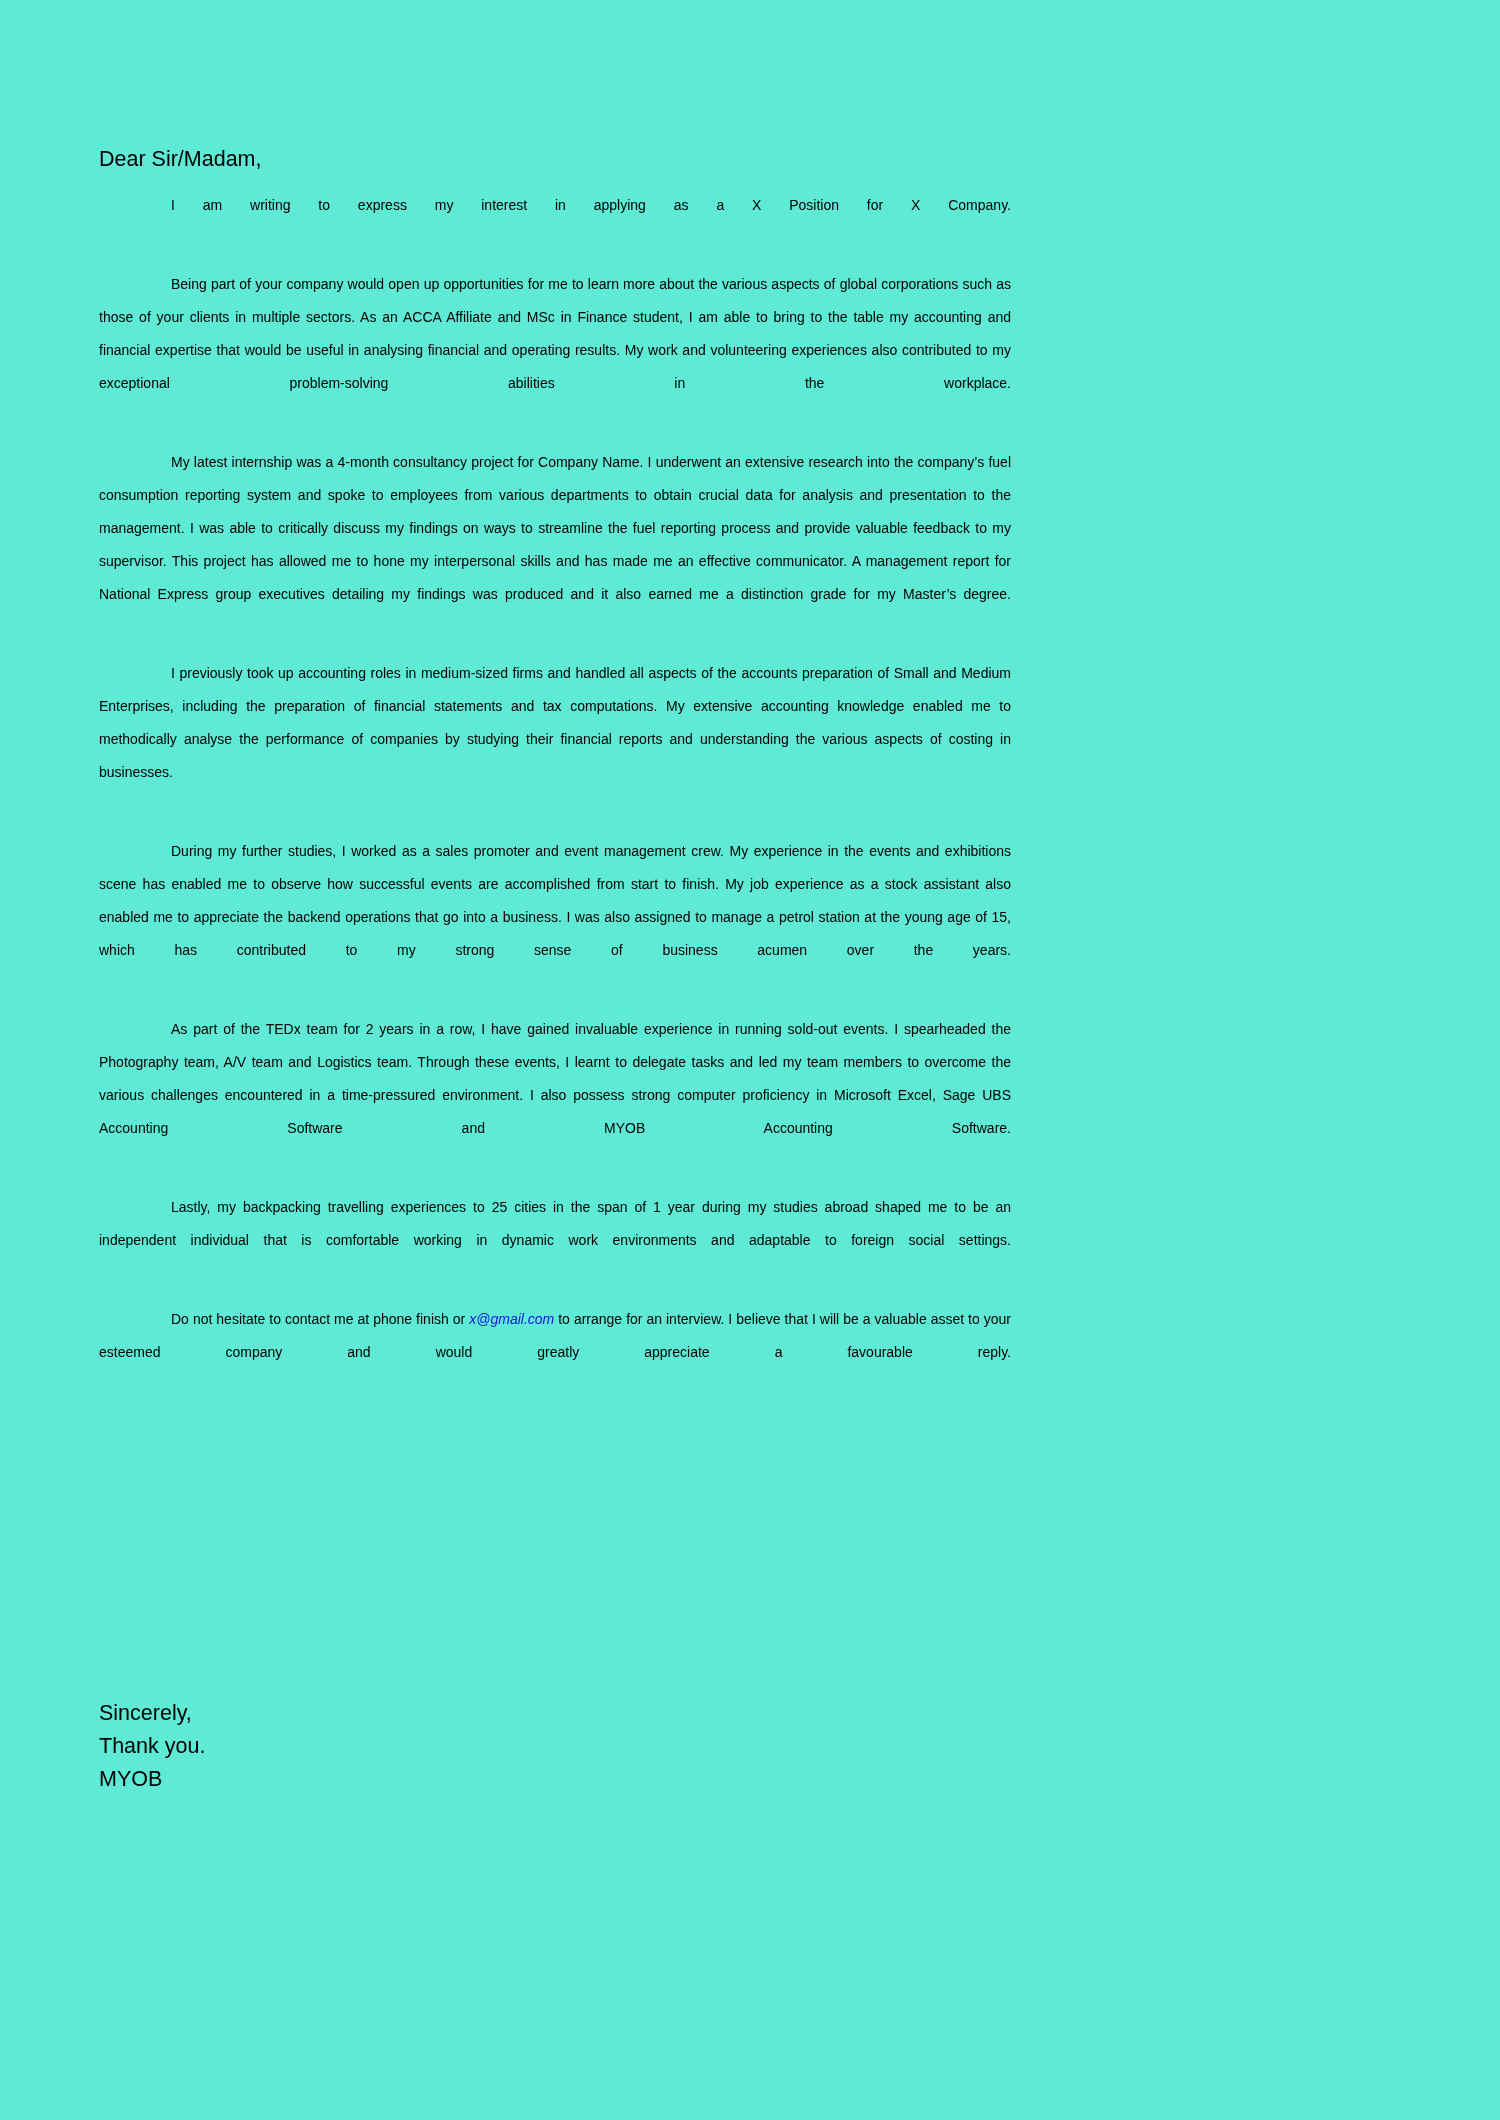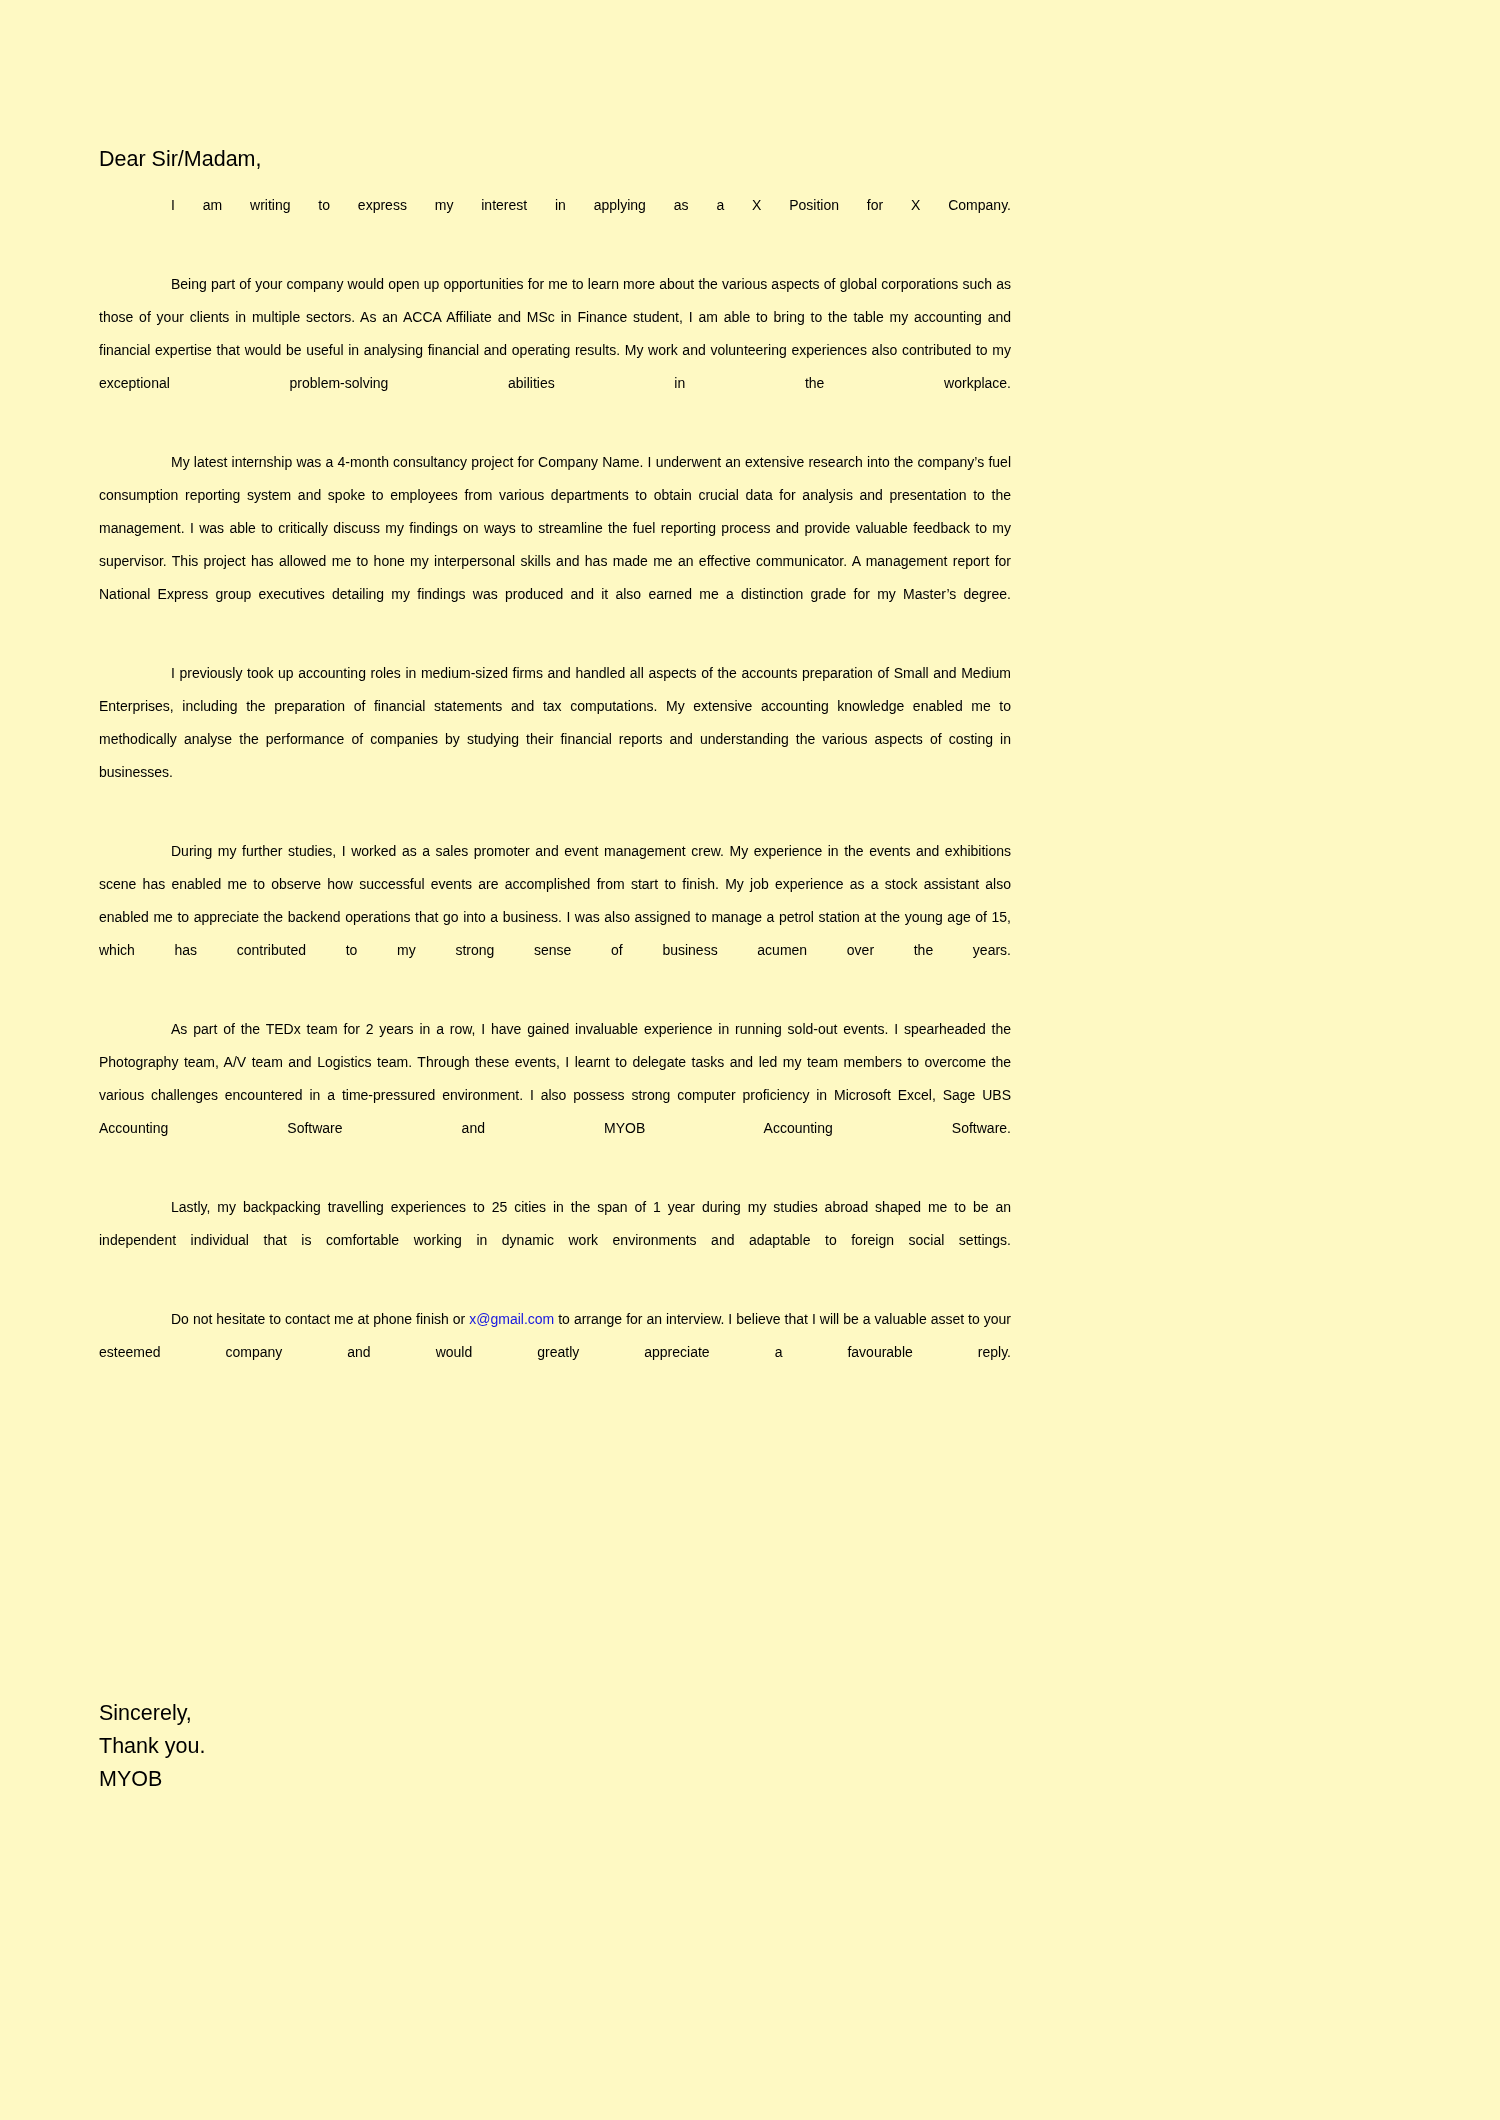--- a/index.html
+++ b/index.html
@@ -12,21 +12,21 @@
     width: 1500px;
     height: 2120px;
     font-family: "Liberation Sans", sans-serif;
     color: #000000;
     -webkit-font-smoothing: antialiased;
   }
   .page {
     position: relative;
     width: 1500px;
     height: 2120px;
-    background: #fef9c3;
+    background: #5eead4;
     box-sizing: border-box;
   }
   .letter-body {
     position: absolute;
     left: 99px;
     top: 143px;
     width: 912px;
   }
   .salutation {
     font-size: 21.5px;
@@ -60,20 +60,21 @@
     font-size: 21.5px;
     line-height: 33px;
     text-align: left;
   }
   .closing div {
     white-space: pre;
   }
   .email-link {
     color: #1515e0;
     text-decoration: none;
+    font-style: italic;
   }
 </style>
 </head>
 <body>
 
 <div class="page">
 
   <div class="letter-body">
 
     <p class="salutation">Dear Sir/Madam,</p>

